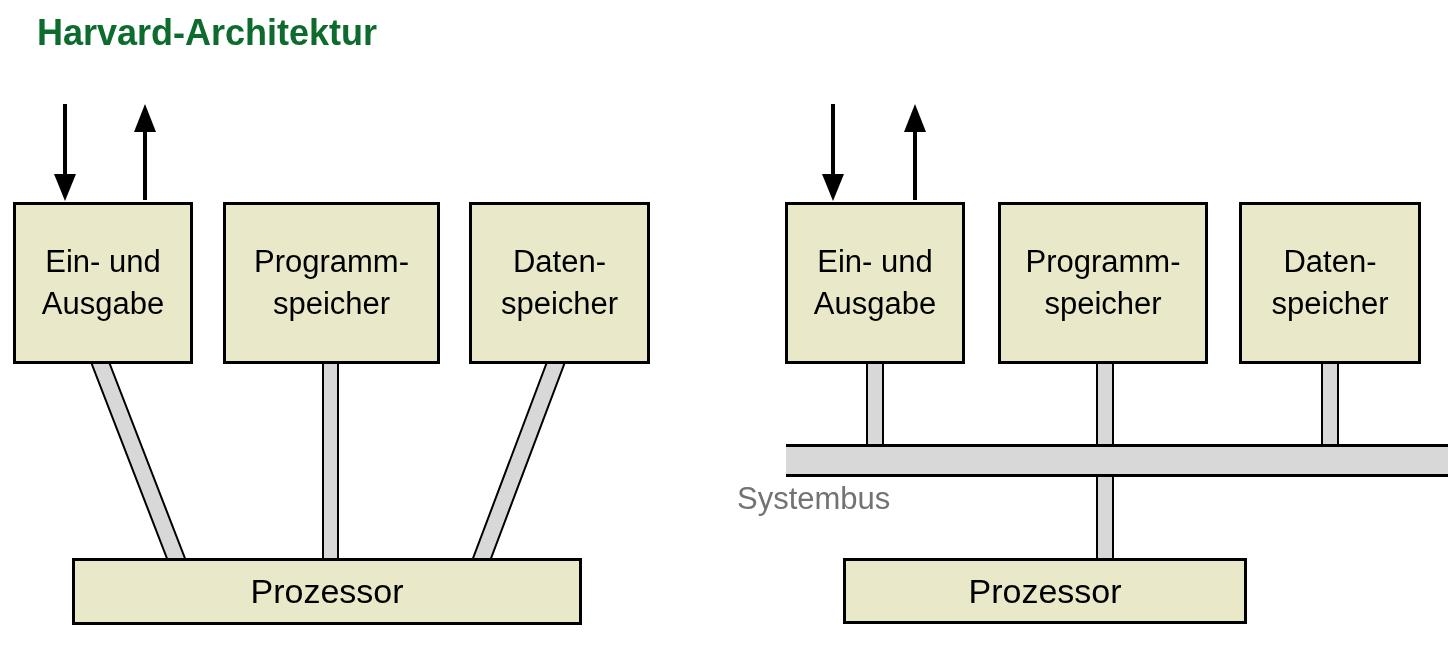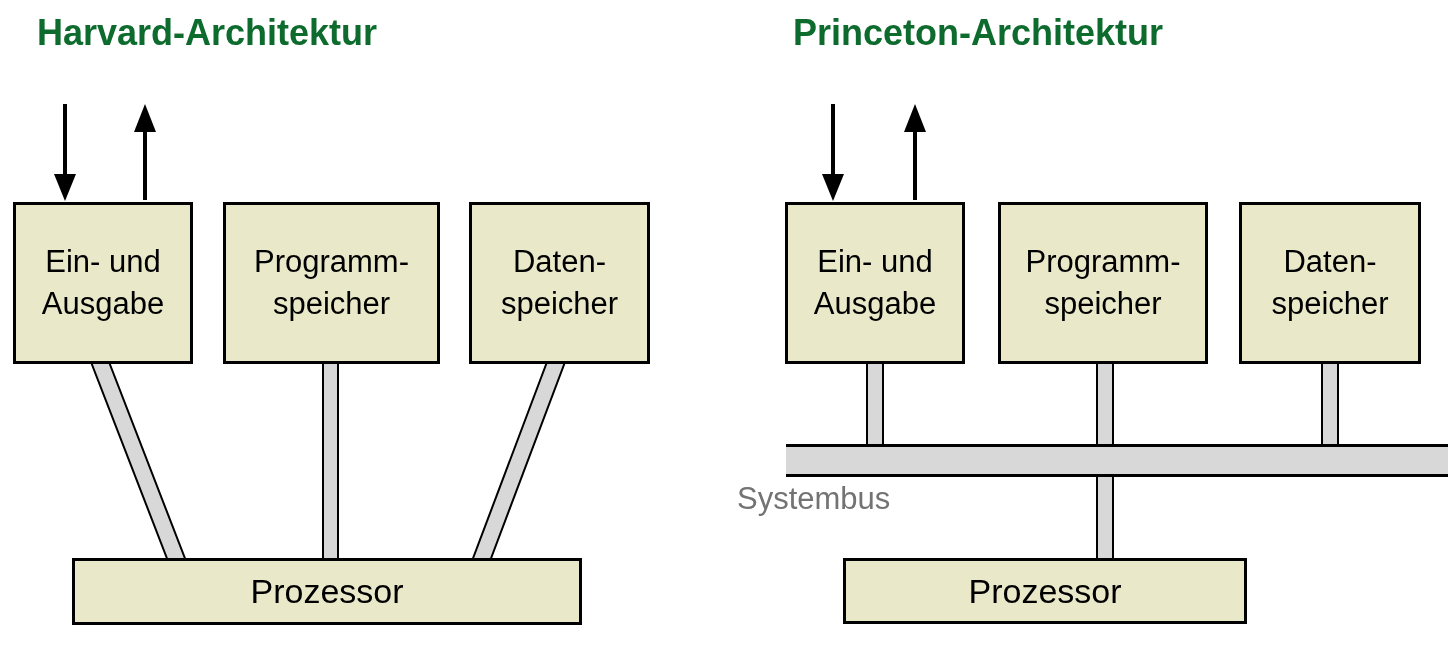--- a/index.html
+++ b/index.html
@@ -123,21 +123,20 @@
       <span>Daten-</span>
       <span>speicher</span>
     </div>
     <div class="proc p1">
       <span>Prozessor</span>
     </div>
   </div>
 
   <div>
     <div class="title t-princeton">
-      <div>Princeton-Architektur</div>
     </div>
 
     <div class="box b4">
       <span>Ein- und</span>
       <span>Ausgabe</span>
     </div>
     <div class="box b5">
       <span>Programm-</span>
       <span>speicher</span>
     </div>

